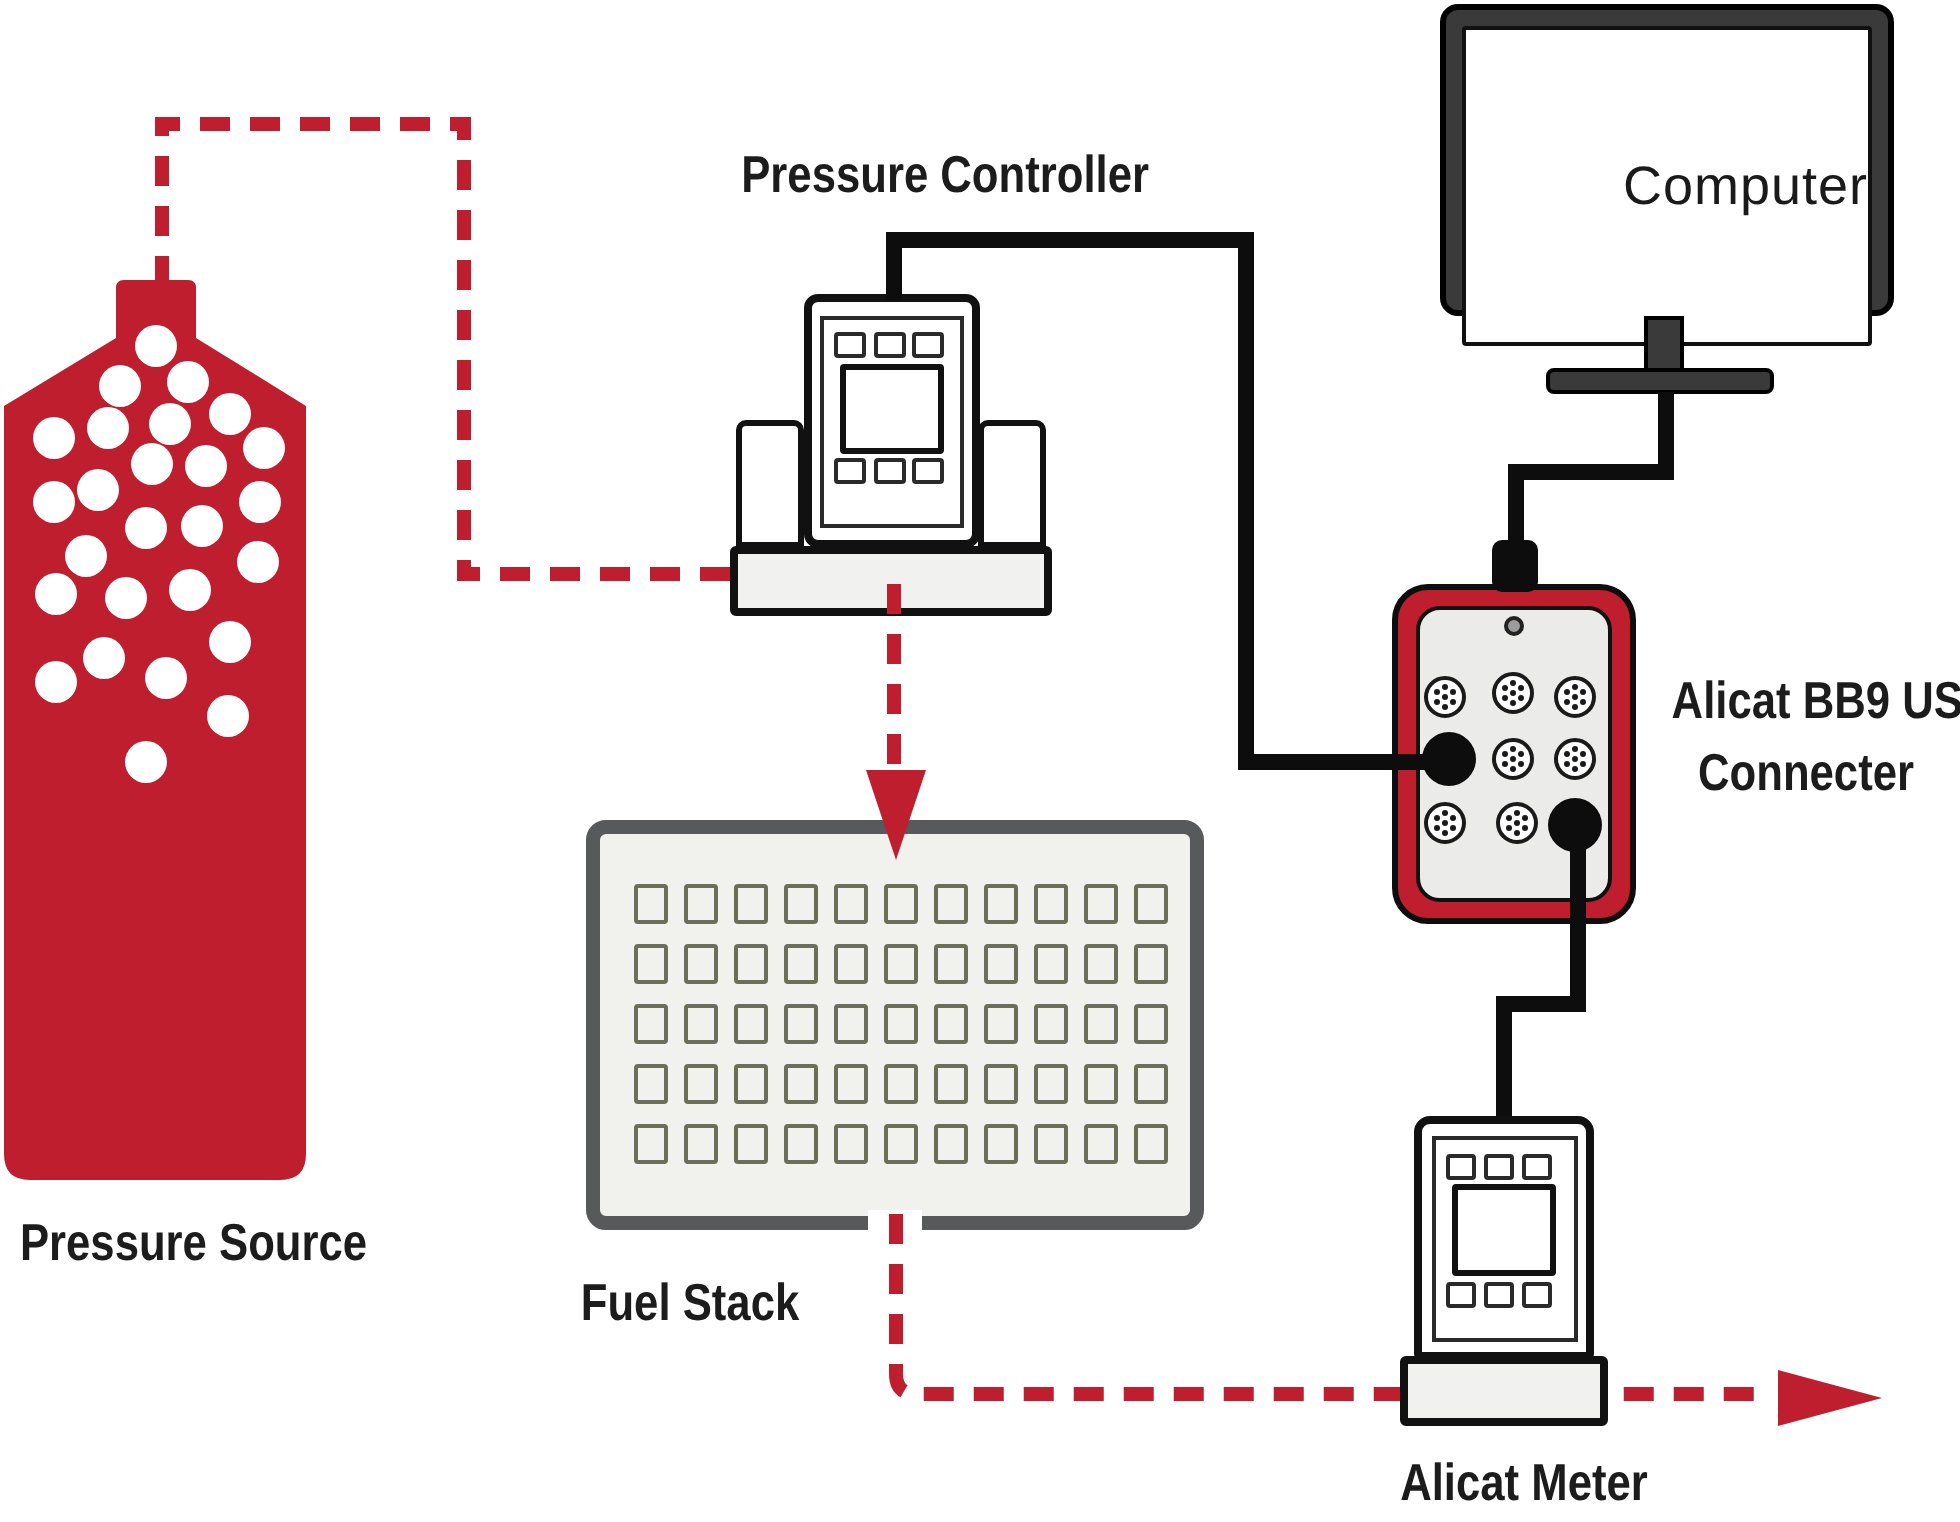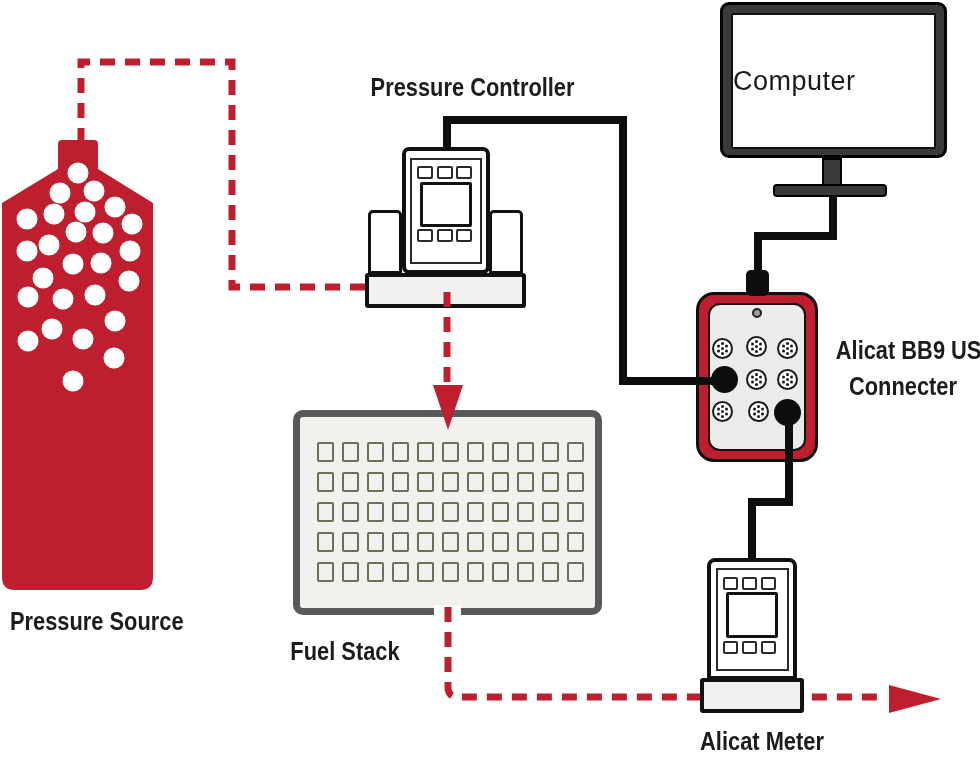--- a/index.html
+++ b/index.html
@@ -16,22 +16,22 @@
   .body-box{position:absolute;background:#fff;border:4px solid #111;border-radius:7px}
   .panel{position:absolute;background:#fff;border:2px solid #2a2a2a}
   .btn{position:absolute;width:16px;height:13px;background:#fff;border:2px solid #2a2a2a;border-radius:2px}
   .display{position:absolute;background:#fff;border:3px solid #111;border-radius:2px}
   .base{position:absolute;background:#f1f1ef;border:4px solid #111;border-radius:3px}
   .wing{position:absolute;background:#fff;border:3px solid #111;border-radius:5px 5px 0 0}
 
   
   .monitor{position:absolute;left:720px;top:2px;width:227px;height:156px;background:#3a3a3a;
            border:3px solid #000;border-radius:9px}
-  .screen{position:absolute;left:731px;top:13px;width:205px;height:136px;background:#fff;
-          border:2px solid #111;border-radius:2px;display:flex;align-items:center;justify-content:flex-start;
+  .screen{position:absolute;left:731px;top:13px;width:205px;height:160px;background:#fff;
+          border:2px solid #111;border-radius:2px;display:flex;align-items:center;justify-content:flex-end;
           font-size:27px;color:#1a1a1a;letter-spacing:.5px}
   .neck{position:absolute;left:822px;top:158px;width:20px;height:28px;background:#3a3a3a;border:2px solid #000}
   .stand{position:absolute;left:773px;top:184px;width:114px;height:13px;background:#3a3a3a;
          border:2px solid #000;border-radius:4px}
 
   
   .bb9{position:absolute;left:696px;top:292px;width:122px;height:170px;background:#be1e2d;
        border:3px solid #0d0d0d;border-radius:18px}
   .bb9-face{position:absolute;left:708px;top:303px;width:98px;height:148px;background:#ebebe9;
             border:2px solid #111;border-radius:12px}

